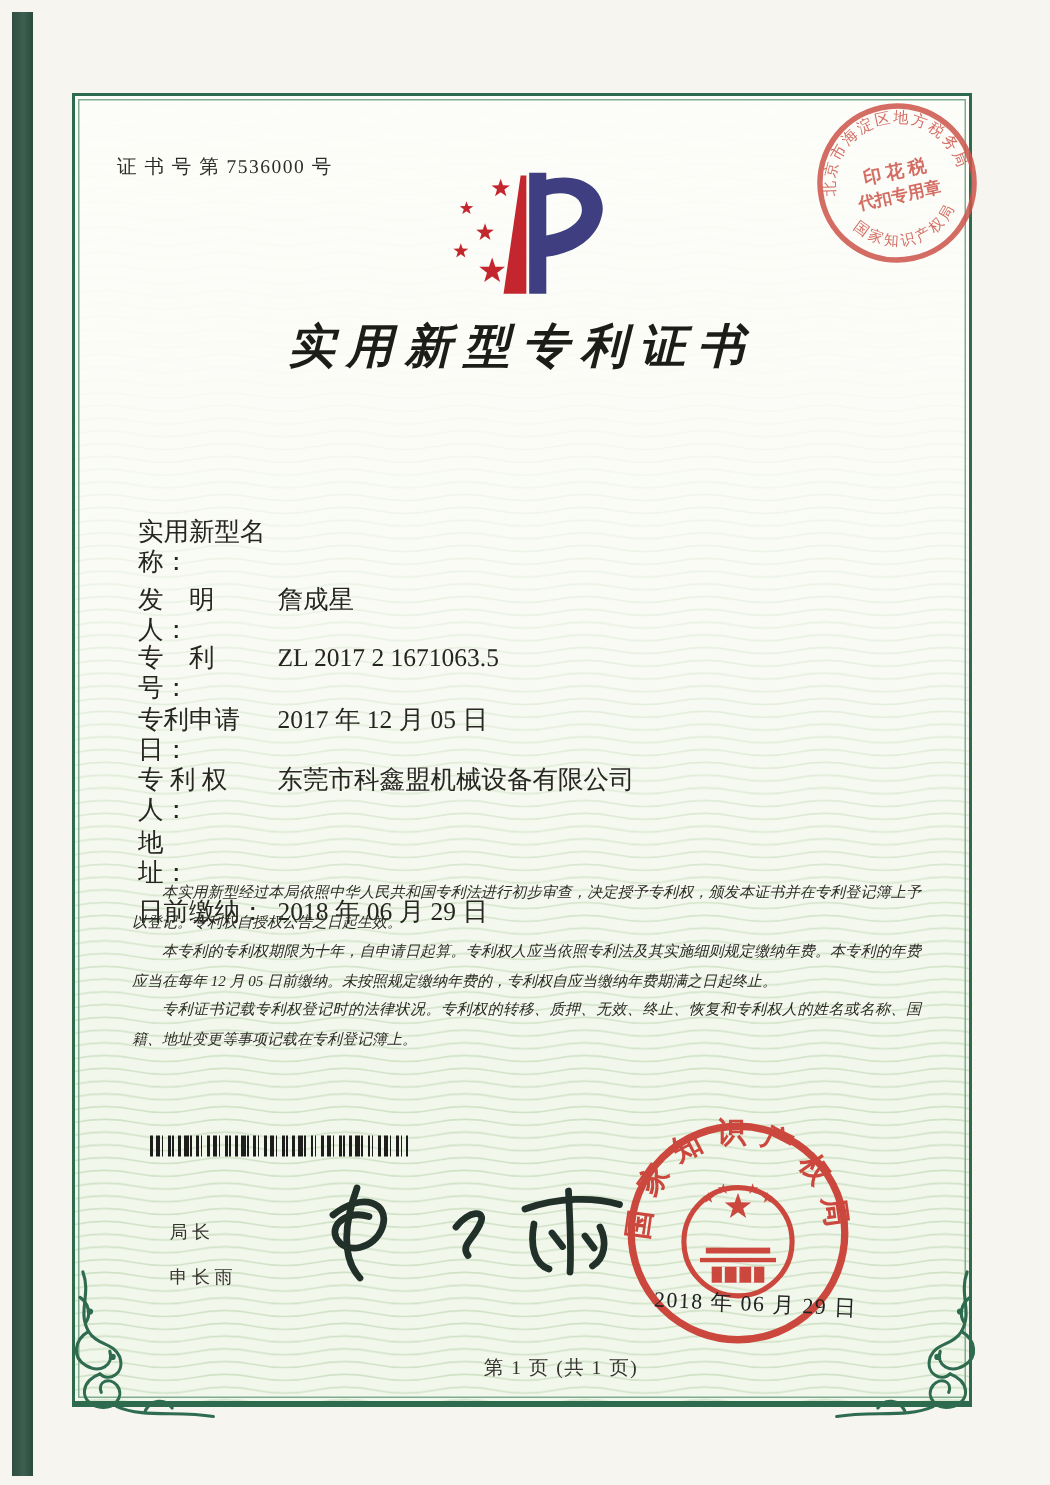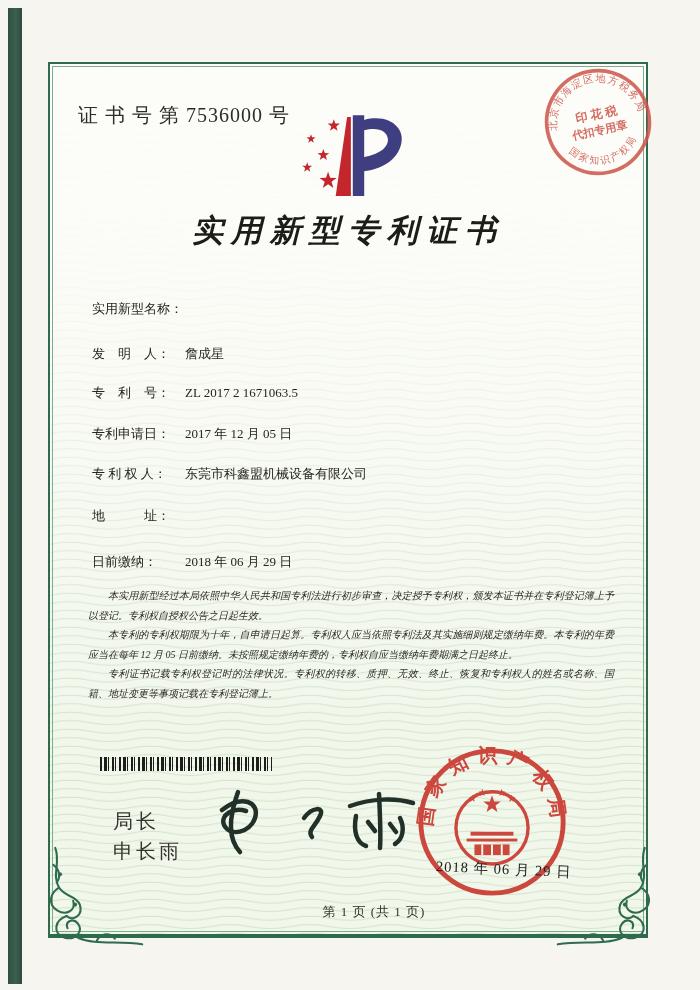--- a/index.html
+++ b/index.html
@@ -11,33 +11,33 @@
   }
   .abs{position:absolute;}
   
   .spine{left:8px;top:8px;width:14px;height:976px;background:linear-gradient(90deg,#2e4e41,#3c604f 55%,#2c4a3e);}
   
   .frame{left:48px;top:62px;width:600px;height:876px;border:2px solid #2e6b4e;border-bottom-width:4px;background:#f3f8ed;box-sizing:border-box;}
   .frame-inner{position:absolute;left:2px;top:2px;right:2px;bottom:2px;border:1px solid #7fab91;}
   .guilloche{position:absolute;left:0;top:0;width:100%;height:100%;}
   .fadeTop{position:absolute;left:0;top:0;width:100%;height:100%;
     background:linear-gradient(180deg,rgba(253,253,249,.97) 0%,rgba(253,253,249,.9) 20%,rgba(253,253,249,.55) 42%,rgba(253,253,249,.15) 62%,rgba(253,253,249,0) 78%);}
-  .cert-no{left:78px;top:102px;font-size:20px;letter-spacing:1px;color:#2c2c28;}
+  .cert-no{left:78px;top:102px;font-size:13px;letter-spacing:1px;color:#2c2c28;}
   .logo{left:292px;top:112px;}
   .title{left:48px;top:210px;width:600px;text-align:center;font-size:31px;font-weight:bold;letter-spacing:8px;color:#1c1c19;font-style:italic;}
-  .row{left:92px;width:556px;display:flex;font-size:13px;line-height:20px;}
+  .row{left:92px;width:556px;display:flex;font-size:17px;line-height:20px;margin-top:46px;}
   .flabel{display:inline-block;width:93px;flex:0 0 93px;color:#26251f;}
   .fvalue{display:inline-block;color:#26251f;}
   .addr-val{width:456px;}
   .grant-right{position:absolute;left:273px;top:0;display:flex;}
   .paras{left:88px;top:586px;width:526px;font-size:10px;line-height:19.5px;text-align:justify;font-style:italic;color:#2b2a24;}
   .paras p{margin:0;text-indent:2em;}
   .barcode{left:100px;top:757px;width:172px;height:14px;
     background:repeating-linear-gradient(90deg,#1d1d1b 0 2px,rgba(0,0,0,0) 2px 4px,#1d1d1b 4px 7px,rgba(0,0,0,0) 7px 8px,#1d1d1b 8px 9px,rgba(0,0,0,0) 9px 12px,#1d1d1b 12px 14px,rgba(0,0,0,0) 14px 15px,#1d1d1b 15px 16px,rgba(0,0,0,0) 16px 19px);}
-  .officer{left:113px;top:806px;font-family:"Liberation Sans","DejaVu Sans",sans-serif;font-size:20px;letter-spacing:3px;color:#35342e;line-height:30px;}
+  .officer{left:113px;top:806px;font-family:"Liberation Sans","DejaVu Sans",sans-serif;font-size:12px;letter-spacing:3px;color:#35342e;line-height:30px;}
   .sig{left:200px;top:780px;}
   .stamp-cnipa{left:414px;top:744px;width:156px;height:156px;opacity:.92;}
   .stamp-date{left:436px;top:860px;font-size:14.5px;letter-spacing:1px;color:#222;transform:rotate(2.5deg);white-space:nowrap;}
   .stamp-tax{left:542px;top:66px;width:112px;height:112px;transform:rotate(-12deg);opacity:.85;}
   .footer{left:48px;top:903px;width:600px;text-align:center;font-size:13px;color:#33322c;letter-spacing:1px;padding-left:26px;}
   .corner{width:104px;height:104px;}
   .corner-bl{left:42px;top:846px;}
   .corner-br{left:554px;top:846px;transform:scaleX(-1);}
 </style>
 </head>

